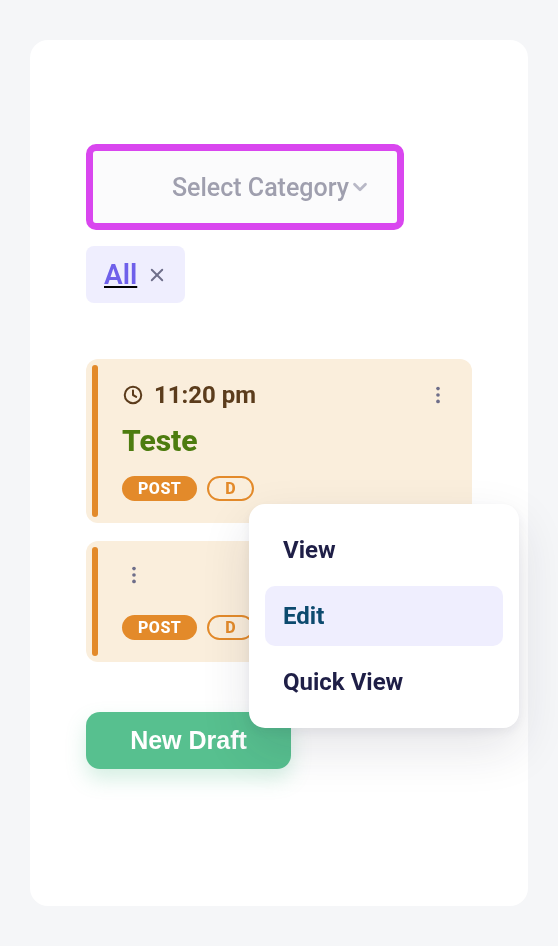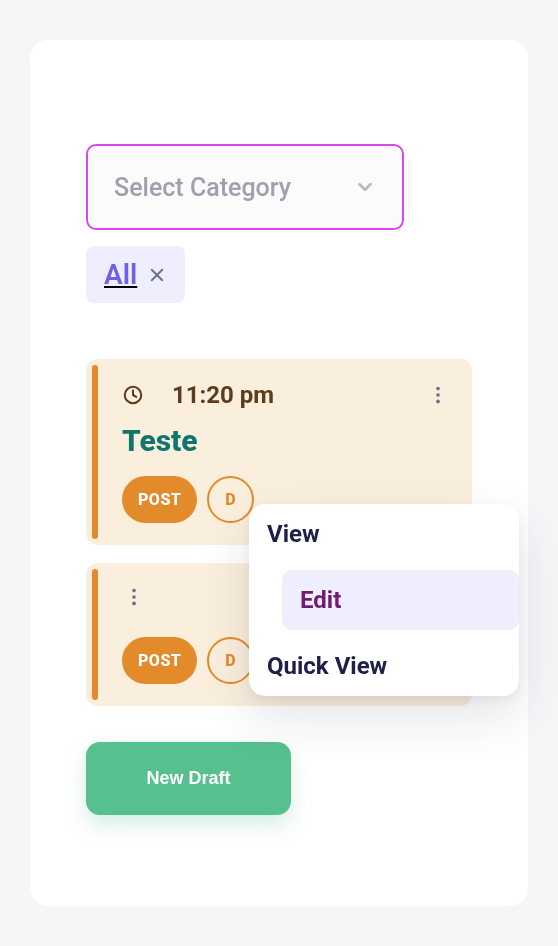--- a/index.html
+++ b/index.html
@@ -20,26 +20,26 @@
   .title {
     font-size: 40px;
     font-weight: 800;
     color: #1f1f47;
     letter-spacing: -0.5px;
   }
   .select-wrap {
     margin-top: 48px;
     width: 318px;
     height: 86px;
-    border: 2px solid #d946ef;
+    border: 7px solid #d946ef;
     border-radius: 10px;
     background: #fbfbfc;
     display: flex;
     align-items: center;
-    justify-content: space-between;
+    justify-content: flex-end;
     padding: 0 26px;
   }
   .select-placeholder {
     color: #9f9fae;
     font-size: 25px;
     font-weight: 500;
   }
   .chevron-down {
     width: 22px;
     height: 22px;
@@ -89,49 +89,49 @@
     border-radius: 4px;
   }
   .post-meta {
     display: flex;
     align-items: center;
     justify-content: space-between;
   }
   .time-row {
     display: flex;
     align-items: center;
-    gap: 28px;
+    gap: 10px;
   }
   .time-text {
     color: #5b3c1c;
     font-size: 24px;
     font-weight: 700;
   }
   .kebab {
     width: 24px;
     height: 24px;
     display: flex;
     align-items: center;
     justify-content: center;
   }
   .post-title {
     margin-top: 14px;
-    color: #0f766e;
+    color: #4d7c0f;
     font-size: 30px;
     font-weight: 800;
   }
   .badges {
     margin-top: 18px;
     display: flex;
     gap: 10px;
   }
   .badge {
     display: inline-flex;
     align-items: center;
-    padding: 12px 16px;
+    padding: 1px 16px;
     border-radius: 999px;
     font-size: 16px;
     font-weight: 800;
     letter-spacing: 0.5px;
   }
   .badge-solid {
     background: #e38a2a;
     color: #ffffff;
   }
   .badge-outline {
@@ -140,45 +140,45 @@
     color: #e38a2a;
   }
   .dropdown {
     position: absolute;
     left: 219px;
     top: 464px;
     width: 270px;
     background: #ffffff;
     border-radius: 16px;
     box-shadow: 0 20px 50px rgba(30,30,60,0.12), 0 4px 10px rgba(30,30,60,0.06);
+    padding: 16px;
     display: flex;
     flex-direction: column;
     gap: 6px;
   }
   .dd-item {
     padding: 16px 18px;
     border-radius: 10px;
     font-size: 24px;
     font-weight: 700;
     color: #1f1f47;
   }
   .dd-item.active {
     background: #efeefe;
-    color: #701a75;
-    margin-left: 33px;
+    color: #0c4a6e;
   }
   .new-draft {
-    margin-top: 36px;
+    margin-top: 50px;
     background: #57c08f;
     color: #ffffff;
-    font-size: 18px;
+    font-size: 25px;
     font-weight: 700;
     border: none;
     border-radius: 14px;
-    padding: 26px 36px;
+    padding: 14px 36px;
     box-shadow: 0 10px 20px rgba(87,192,143,0.25);
     width: 205px;
   }
   svg { display: block; }
 </style>
 </head>
 <body>
 
 <div class="card">
 

